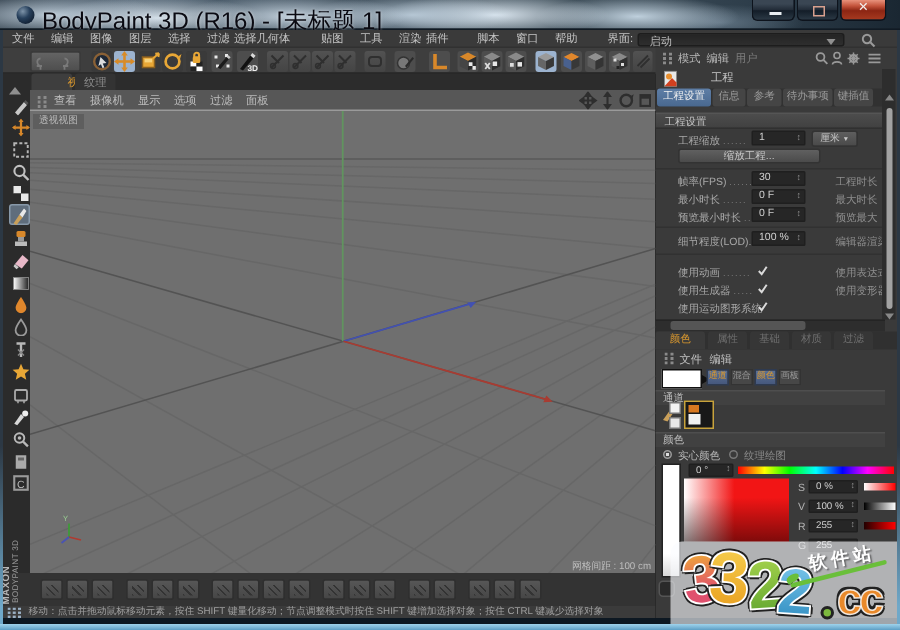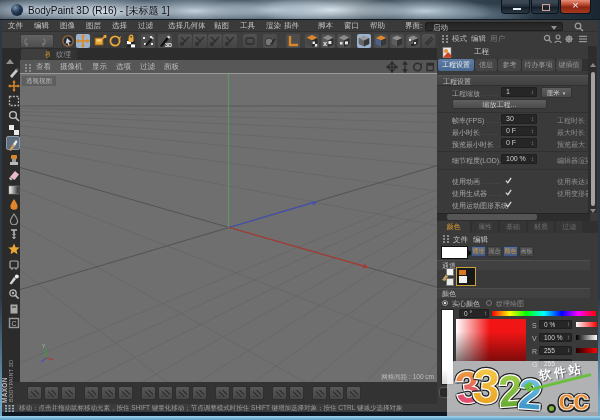--- a/index.html
+++ b/index.html
@@ -10,21 +10,21 @@
  radial-gradient(95px 18px at 195px 11px,rgba(210,224,236,.9),rgba(210,224,236,0) 80%),
  radial-gradient(85px 17px at 275px 10px,rgba(195,212,226,.85),rgba(195,212,226,0) 80%),
  radial-gradient(95px 18px at 330px 10px,rgba(225,236,245,.95),rgba(225,236,245,0) 80%),
  radial-gradient(85px 17px at 425px 11px,rgba(205,222,235,.9),rgba(205,222,235,0) 80%),
  radial-gradient(70px 15px at 480px 15px,rgba(140,162,180,.5),rgba(140,162,180,0) 80%),
  linear-gradient(to right,#2e3c48,#49596622 15%,#3a4a57 40%,#44545f 60%,#2c3c49 85%,#1a2732),
  linear-gradient(to bottom,#566878,#3c4d5c 50%,#2c3c4a 52%,#344553 100%);
  border-bottom:1px solid #101a24;}
 #title-ico{left:11px;top:4px;width:12px;height:12px;border-radius:50%;
  background:radial-gradient(circle at 35% 30%,#7d93a8 0%,#27405c 40%,#0b1626 90%);}
-#title-tx{left:28px;top:4px;font-size:10px;color:#0a0a12;text-shadow:0 0 2px rgba(255,255,255,.45);white-space:nowrap;}
+#title-tx{left:28px;top:4px;font-size:16px;color:#0a0a12;text-shadow:0 0 2px rgba(255,255,255,.45);white-space:nowrap;}
 .winbtn{top:0;height:14px;border-radius:0 0 4px 4px;border:1px solid #0d131c;border-top:none;}
 #btn-min{left:501px;width:29px;background:linear-gradient(#3a4653 20%,#222c38 50%,#131d28 55%,#2a3844);}
 #btn-max{left:531px;width:28px;background:linear-gradient(#3a4653 20%,#222c38 50%,#131d28 55%,#2a3844);}
 #btn-cls{left:560px;width:31px;background:linear-gradient(#e8927c 0%,#c4543c 30%,#8c2513 55%,#a63a20 100%);}
 .wglyph{position:absolute;color:#f2f2f2;font-size:9px;line-height:12px;width:100%;text-align:center;top:0;}
 #menubar{left:0;top:20px;width:600px;height:12px;background:#3a3a3a;color:#c4c4c4;font-size:7.5px;line-height:12px;white-space:nowrap;border-bottom:1px solid #313131;}
 #menubar span{position:absolute;top:0;}
 #ifc-dd{left:425px;top:21.5px;width:138px;height:9.5px;background:linear-gradient(#242424,#2e2e2e);border:1px solid #1d1d1d;border-radius:2px;color:#bdbdbd;font-size:7.5px;line-height:9px;padding-left:7px;}
 #ifc-dd:after{content:"";position:absolute;right:5px;top:3px;border:3px solid transparent;border-top:4px solid #909090;}
 #toolbar{left:0;top:32px;width:600px;height:17px;background:#3e3e3e;border-bottom:1px solid #2c2c2c;}
@@ -77,21 +77,21 @@
     <span class="wglyph" style="font-size:11px;top:-1px">×</span>
   </div>
 
 <div class="abs" id="menubar">
 <span style="left:8px">文件</span>
     <span style="left:34px">编辑</span>
     <span style="left:60px">图像</span>
     <span style="left:86px">图层</span>
     <span style="left:112px">选择</span>
     <span style="left:138px">过滤</span>
-    <span style="left:168px">选择几何体</span>
+    <span style="left:156px">选择几何体</span>
     <span style="left:214px">贴图</span>
     <span style="left:240px">工具</span>
     <span style="left:266px">渲染</span>
     <span style="left:284px">插件</span>
     <span style="left:318px">脚本</span>
     <span style="left:344px">窗口</span>
     <span style="left:370px">帮助</span>
 <span style="left:405px">界面:</span>
 <svg style="position:absolute;left:574px;top:1.5px" width="10" height="10">
       <circle cx="4" cy="4" r="2.8" fill="none" stroke="#9a9a9a" stroke-width="1.3"></circle>

